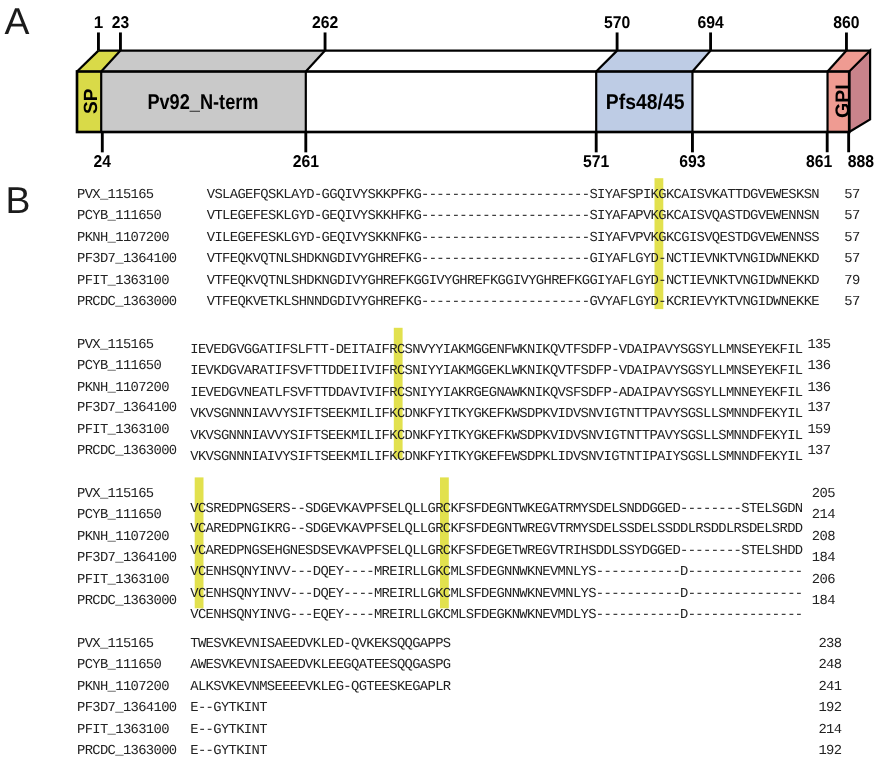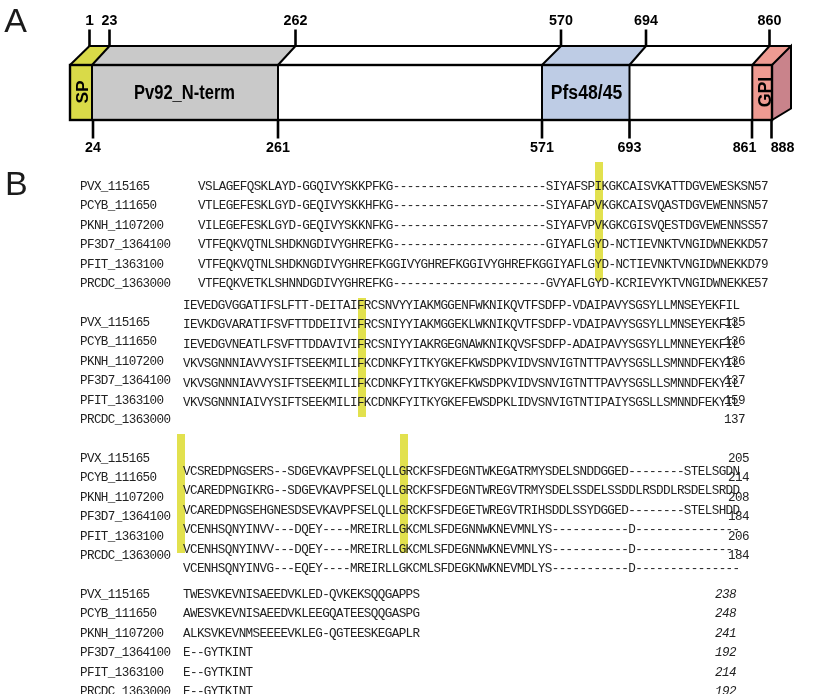--- a/index.html
+++ b/index.html
@@ -1,20 +1,20 @@
 <!DOCTYPE html>
 <html><head><meta charset="utf-8">
 <style>
   html,body{margin:0;padding:0;}
   body{width:813px;height:694px;background:#ffffff;position:relative;overflow:hidden;
        font-family:"Liberation Sans",sans-serif;}
-  .mono{position:absolute;margin:12px;font-family:"Liberation Mono",monospace;
+  .mono{position:absolute;margin:2px;font-family:"Liberation Mono",monospace;
         font-size:12.6px;line-height:19.44px;letter-spacing:-0.601px;color:#222222;
         white-space:pre;}
-  .num{text-align:left;}
+  .num{text-align:center;}
   .hl{position:absolute;background:#e2e14e;}
   .plabel{position:absolute;font-size:34px;color:#1b1b1b;line-height:1;}
 </style></head><body>
 <div class="plabel" style="left:4.2px;top:3.3px;">A</div>
 <div class="plabel" style="left:5px;top:166.3px;">B</div>
 <svg style="position:absolute;left:0;top:0;" width="813" height="160" viewBox="0 0 813 160">
     <polygon points="70.0,65.0 89.5,46.0 109.5,46.0 92.0,65.0" fill="#d9da48"></polygon>
     <polygon points="92.0,65.0 109.5,46.0 295.5,46.0 278.0,65.0" fill="#c9c9c9"></polygon>
     <polygon points="278.0,65.0 295.5,46.0 561.0,46.0 542.0,65.0" fill="#ffffff"></polygon>
     <polygon points="542.0,65.0 561.0,46.0 646.0,46.0 629.5,65.0" fill="#becce5"></polygon>
@@ -88,21 +88,21 @@
 57
 79
 57</pre>
 <div class="hl" style="left:357.95px;top:298.20px;width:8.2px;height:118.90px;"></div>
 <pre class="mono" style="left:68.0px;top:301.95px;">PVX_115165
 PCYB_111650
 PKNH_1107200
 PF3D7_1364100
 PFIT_1363100
 PRCDC_1363000</pre>
-<pre class="mono" style="left:171.0px;top:285px;">IEVEDGVGGATIFSLFTT-DEITAIFRCSNVYYIAKMGGENFWKNIKQVTFSDFP-VDAIPAVYSGSYLLMNSEYEKFIL
+<pre class="mono" style="left:171.0px;top:307px;">IEVEDGVGGATIFSLFTT-DEITAIFRCSNVYYIAKMGGENFWKNIKQVTFSDFP-VDAIPAVYSGSYLLMNSEYEKFIL
 IEVKDGVARATIFSVFTTDDEIIVIFRCSNIYYIAKMGGEKLWKNIKQVTFSDFP-VDAIPAVYSGSYLLMNSEYEKFIL
 IEVEDGVNEATLFSVFTTDDAVIVIFRCSNIYYIAKRGEGNAWKNIKQVSFSDFP-ADAIPAVYSGSYLLMNNEYEKFIL
 VKVSGNNNIAVVYSIFTSEEKMILIFKCDNKFYITKYGKEFKWSDPKVIDVSNVIGTNTTPAVYSGSLLSMNNDFEKYIL
 VKVSGNNNIAVVYSIFTSEEKMILIFKCDNKFYITKYGKEFKWSDPKVIDVSNVIGTNTTPAVYSGSLLSMNNDFEKYIL
 VKVSGNNNIAIVYSIFTSEEKMILIFKCDNKFYITKYGKEFEWSDPKLIDVSNVIGTNTIPAIYSGSLLSMNNDFEKYIL</pre>
 <pre class="mono num" style="left:712px;top:301.95px;width:61px;">135
 136
 136
 137
 159
@@ -132,18 +132,18 @@
 PKNH_1107200
 PF3D7_1364100
 PFIT_1363100
 PRCDC_1363000</pre>
 <pre class="mono" style="left:171.0px;top:573.85px;font-family:Liberation Mono, monospace;">TWESVKEVNISAEEDVKLED-QVKEKSQQGAPPS
 AWESVKEVNISAEEDVKLEEGQATEESQQGASPG
 ALKSVKEVNMSEEEEVKLEG-QGTEESKEGAPLR
 E--GYTKINT
 E--GYTKINT
 E--GYTKINT</pre>
-<pre class="mono num" style="left:703px;top:573.85px;width:61px;font-style:italic;">238
+<pre class="mono num" style="left:722px;top:573.85px;width:61px;">238
 248
 241
 192
 214
 192</pre>
 
 </body></html>

